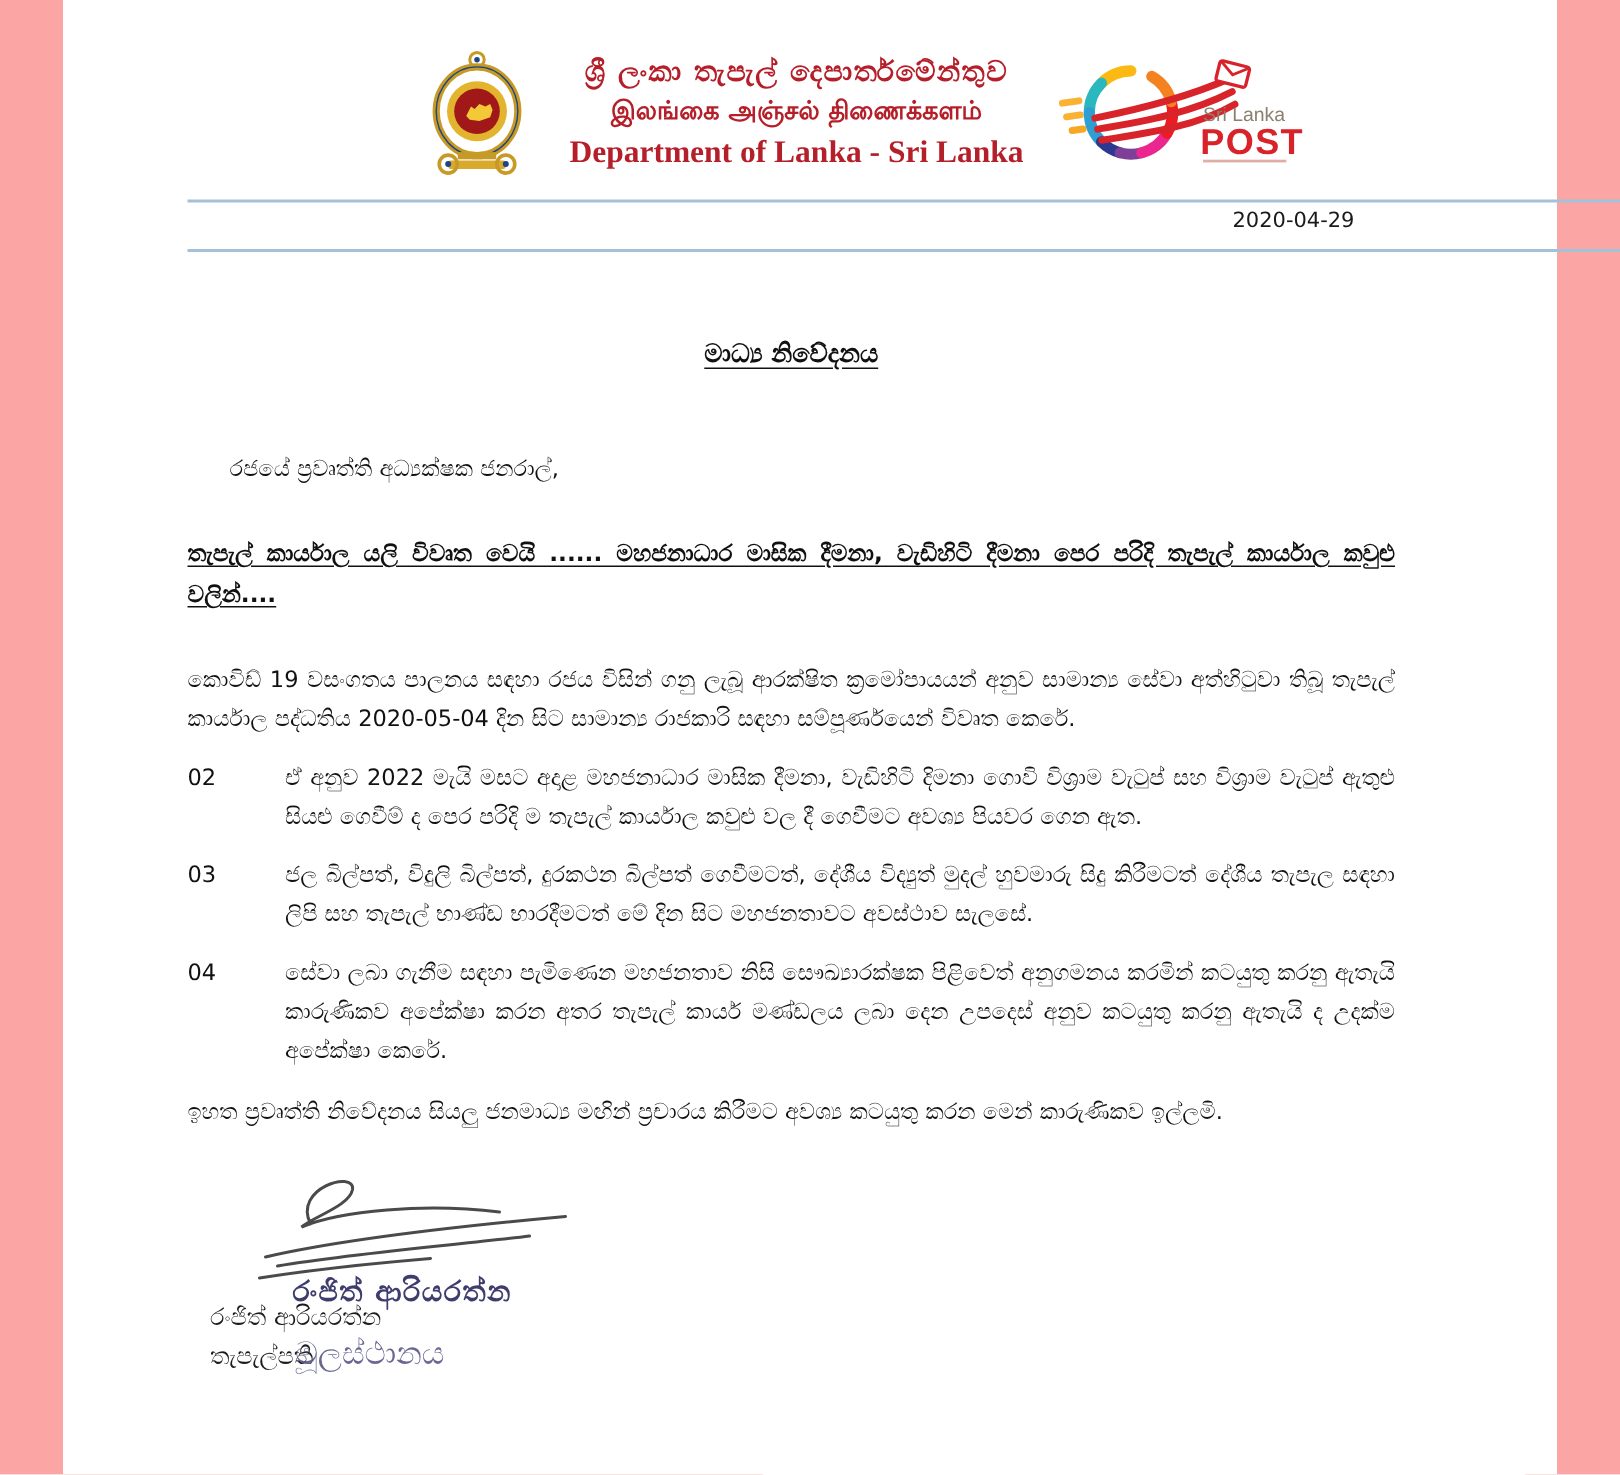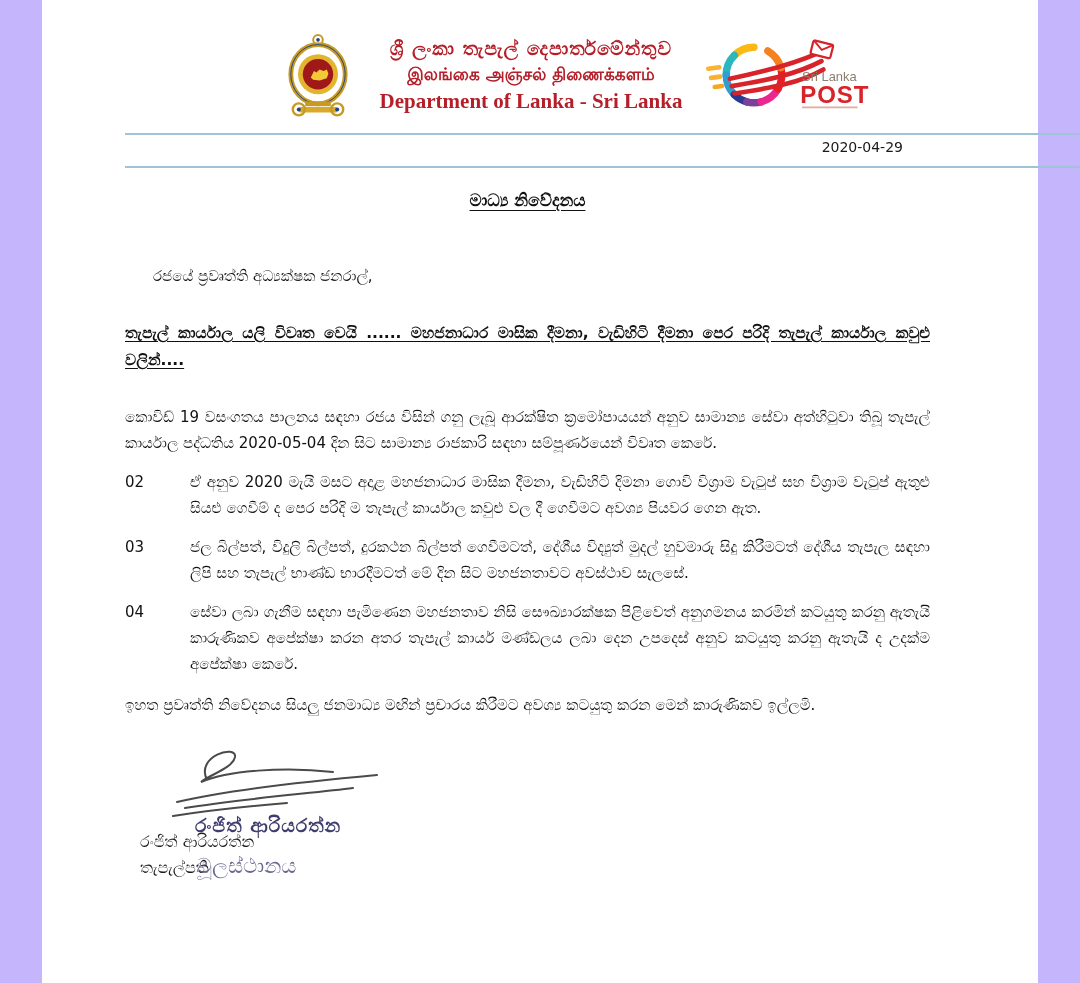--- a/index.html
+++ b/index.html
@@ -1,39 +1,39 @@
 <!DOCTYPE html>
 <html><head>
 <meta charset="utf-8">
 <style>
   * { margin:0; padding:0; box-sizing:border-box; }
   html,body { background:#f0f2f4; }
   body { font-family:"DejaVu Sans", sans-serif; }
 
-  .canvas { position:relative; width:1080px; height:983px; background:#c4b5fd; overflow:hidden; }
+  .canvas { position:relative; width:1080px; height:983px; background:#fca5a5; overflow:hidden; }
   .page   { position:absolute; left:42px; top:0; width:996px; height:983px; background:#ffffff; }
 
   
   .header { position:absolute; left:240px; top:30px; width:640px; display:flex; align-items:center; }
   .emblem { width:72px; height:90px; flex:none; }
   .dept-block { flex:none; text-align:center; margin-left:12px; width:330px; color:#b51f29; }
   .dept-si { font-size:19px; font-weight:bold; letter-spacing:1px; line-height:27px; }
   .dept-ta { font-size:17px; font-weight:bold; line-height:25px; }
   .dept-en { font-family:"Liberation Serif", serif; font-size:21px; font-weight:bold; line-height:28px; }
   .post-logo { width:185px; height:88px; flex:none; margin-left:8px; }
 
   
   .rule { position:absolute; left:125px; right:0; height:2px; background:#a3c2d8; }
   .rule-top { top:133px; }
   .rule-bottom { top:166px; }
   .doc-date { position:absolute; top:139px; right:177px; font-size:14px; color:#1a1a1a; }
 
   
   .content { position:absolute; left:125px; top:190px; width:805px; color:#111; }
-  .doc-title { text-align:center; font-size:17px; font-weight:bold; text-decoration:underline; text-underline-offset:4px; margin-bottom:46px; }
+  .doc-title { text-align:center; font-size:17px; font-weight:bold; text-decoration:underline; text-underline-offset:4px; margin-bottom:46px;margin-top:36px; }
   .recipient-line { font-size:15px; line-height:40px; margin-left:28px; }
   .subject { margin-top:24px; font-size:15.5px; font-weight:bold; line-height:27px; text-align:justify; text-decoration:underline; text-underline-offset:3px; }
   .body-para { margin-top:30px; font-size:15px; line-height:26px; text-align:justify; }
   .num-para { display:flex; margin-top:13px; }
   .num-para .num { flex:none; width:65px; font-size:15px; line-height:26px; }
   .num-para .ptext { flex:1; font-size:15px; line-height:26px; text-align:justify; }
   .closing { margin-top:15px; font-size:15px; line-height:26px; }
 
   
   .sig-area { position:relative; margin-top:26px; margin-left:15px; height:140px; }
@@ -118,21 +118,21 @@
     <div class="doc-title">මාධ්‍ය නිවේදනය</div>
 
     <div class="recipient-line">රජයේ ප්‍රවෘත්ති අධ්‍යක්ෂක ජනරාල්,</div>
 
     <div class="subject">තැපැල් කාර්යාල යලි විවෘත වෙයි ...... මහජනාධාර මාසික දීමනා, වැඩිහිටි දීමනා පෙර පරිදි තැපැල් කාර්යාල කවුළු වලින්....</div>
 
     <div class="body-para">කොවිඩ් 19 වසංගතය පාලනය සඳහා රජය විසින් ගනු ලැබූ ආරක්ෂිත ක්‍රමෝපායයන් අනුව සාමාන්‍ය සේවා අත්හිටුවා තිබූ තැපැල් කාර්යාල පද්ධතිය 2020-05-04 දින සිට සාමාන්‍ය රාජකාරි සඳහා සම්පූර්ණයෙන් විවෘත කෙරේ.</div>
 
     <div class="num-para">
       <div class="num">02</div>
-      <div class="ptext">ඒ අනුව 2020 මැයි මසට අදාළ මහජනාධාර මාසික දීමනා, වැඩිහිටි දිමනා ගොවි විශ්‍රාම වැටුප් සහ විශ්‍රාම වැටුප් ඇතුළු සියළු ගෙවීම් ද පෙර පරිදි ම තැපැල් කාර්යාල කවුළු වල දී ගෙවීමට අවශ්‍ය පියවර ගෙන ඇත.</div>
+      <div class="ptext">ඒ අනුව 2022 මැයි මසට අදාළ මහජනාධාර මාසික දීමනා, වැඩිහිටි දිමනා ගොවි විශ්‍රාම වැටුප් සහ විශ්‍රාම වැටුප් ඇතුළු සියළු ගෙවීම් ද පෙර පරිදි ම තැපැල් කාර්යාල කවුළු වල දී ගෙවීමට අවශ්‍ය පියවර ගෙන ඇත.</div>
     </div>
 
     <div class="num-para">
       <div class="num">03</div>
       <div class="ptext">ජල බිල්පත්, විදුලි බිල්පත්, දුරකථන බිල්පත් ගෙවීමටත්, දේශීය විද්‍යුත් මුදල් හුවමාරු සිදු කිරීමටත් දේශීය තැපැල සඳහා ලිපි සහ තැපැල් භාණ්ඩ භාරදීමටත් මේ දින සිට මහජනතාවට අවස්ථාව සැලසේ.</div>
     </div>
 
     <div class="num-para">
       <div class="num">04</div>
       <div class="ptext">සේවා ලබා ගැනීම සඳහා පැමිණෙන මහජනතාව නිසි සෞඛ්‍යාරක්ෂක පිළිවෙත් අනුගමනය කරමින් කටයුතු කරනු ඇතැයි කාරුණිකව අපේක්ෂා කරන අතර තැපැල් කාර්ය මණ්ඩලය ලබා දෙන උපදෙස් අනුව කටයුතු කරනු ඇතැයි ද උදක්ම අපේක්ෂා කෙරේ.</div>

